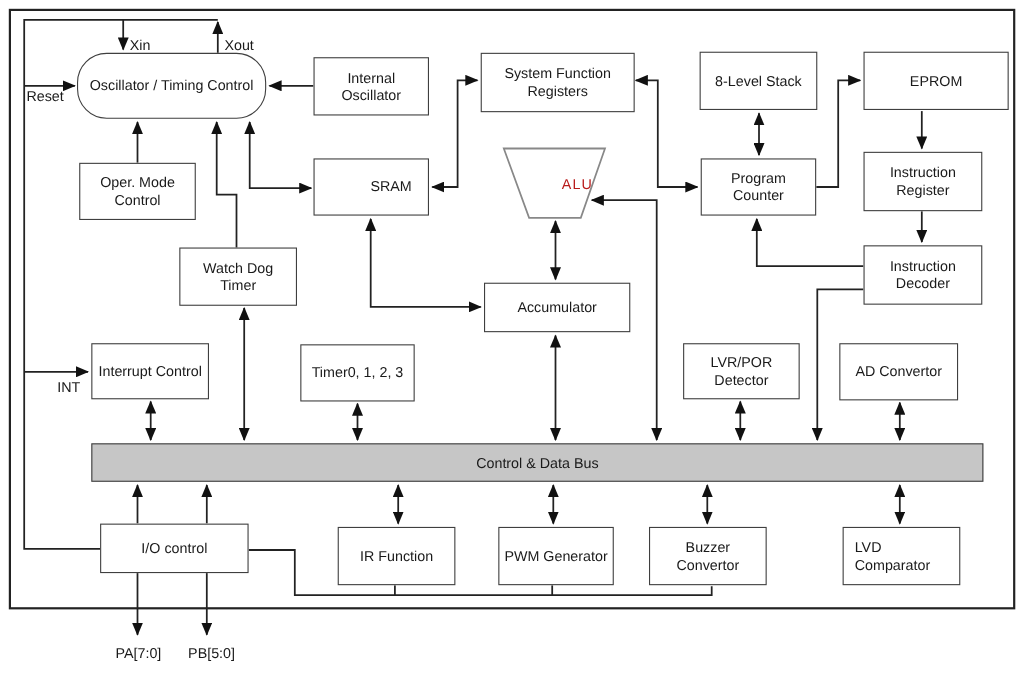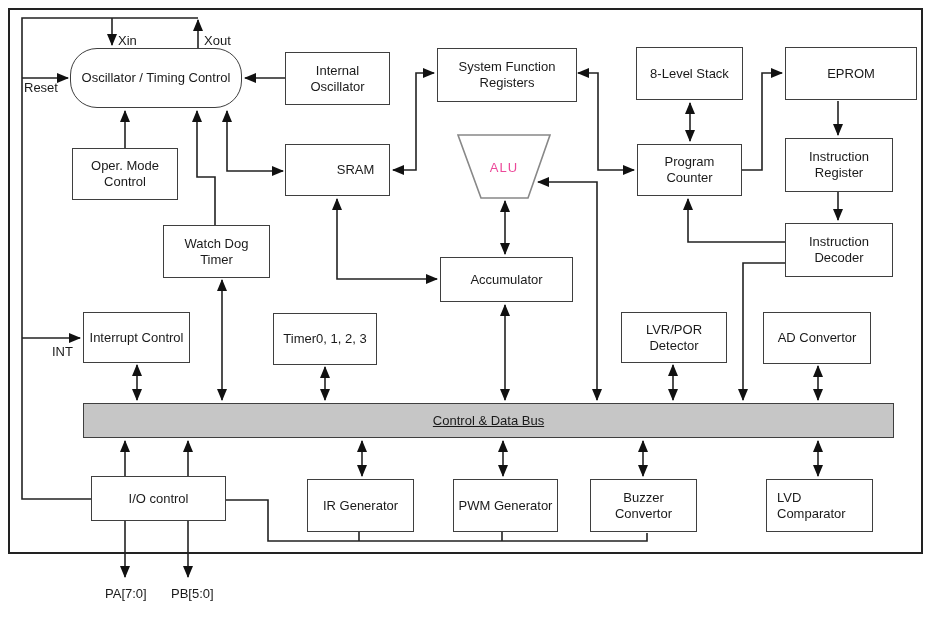--- a/index.html
+++ b/index.html
@@ -4,24 +4,24 @@
 <style>
   html,body{margin:0;padding:0;background:#fff;}
   #stage{position:relative;width:930px;height:618px;background:#ffffff;overflow:hidden;
          font-family:"Liberation Sans","DejaVu Sans",sans-serif;color:#1a1a1a;}
   svg.wires{position:absolute;left:0;top:0;width:930px;height:618px;}
   .box{position:absolute;box-sizing:border-box;background:#ffffff;border:1px solid #3f3f3f;
        display:flex;align-items:center;justify-content:center;text-align:center;
        font-size:13px;line-height:16px;padding:2px 4px;}
   .box.align-left{justify-content:flex-start;text-align:left;padding-left:10px;}
   .bus{position:absolute;box-sizing:border-box;background:#c6c6c6;border:1px solid #3f3f3f;
-       display:flex;align-items:center;justify-content:center;font-size:13px;text-decoration:underline;}
+       display:flex;align-items:center;justify-content:center;font-size:13px;}
   .pin{position:absolute;font-size:13px;line-height:15px;white-space:nowrap;}
-  .alu-label{position:absolute;font-size:13px;color:#ec4899;letter-spacing:1px;
-             text-align:center;width:70px;}
+  .alu-label{position:absolute;font-size:13px;color:#b91c1c;letter-spacing:1px;
+             text-align:right;width:70px;}
 </style>
 </head>
 <body>
 
 <div id="stage">
 
   <svg class="wires" viewBox="0 0 930 618">
     <defs>
       <marker id="arw" viewBox="0 0 12 10" refX="11" refY="5" markerWidth="12" markerHeight="10" orient="auto-start-reverse" markerUnits="userSpaceOnUse">
         <path d="M0,0 L12,5 L0,10 Z" fill="#111"></path>
@@ -139,21 +139,21 @@
   <div class="box" style="left:621px;top:312px;width:106px;height:51px;">
       <span>LVR/POR Detector</span>
     </div>
   <div class="box" style="left:763px;top:312px;width:108px;height:52px;">
       <span>AD Convertor</span>
     </div>
   <div class="box" style="left:91px;top:476px;width:135px;height:45px;">
       <span>I/O control</span>
     </div>
   <div class="box" style="left:307px;top:479px;width:107px;height:53px;">
-      <span>IR Generator</span>
+      <span>IR Function</span>
     </div>
   <div class="box" style="left:453px;top:479px;width:105px;height:53px;">
       <span>PWM Generator</span>
     </div>
   <div class="box" style="left:590px;top:479px;width:107px;height:53px;">
       <span>Buzzer Convertor</span>
     </div>
   <div class="box align-left" style="left:766px;top:479px;width:107px;height:53px;">
       <span>LVD Comparator</span>
     </div>

